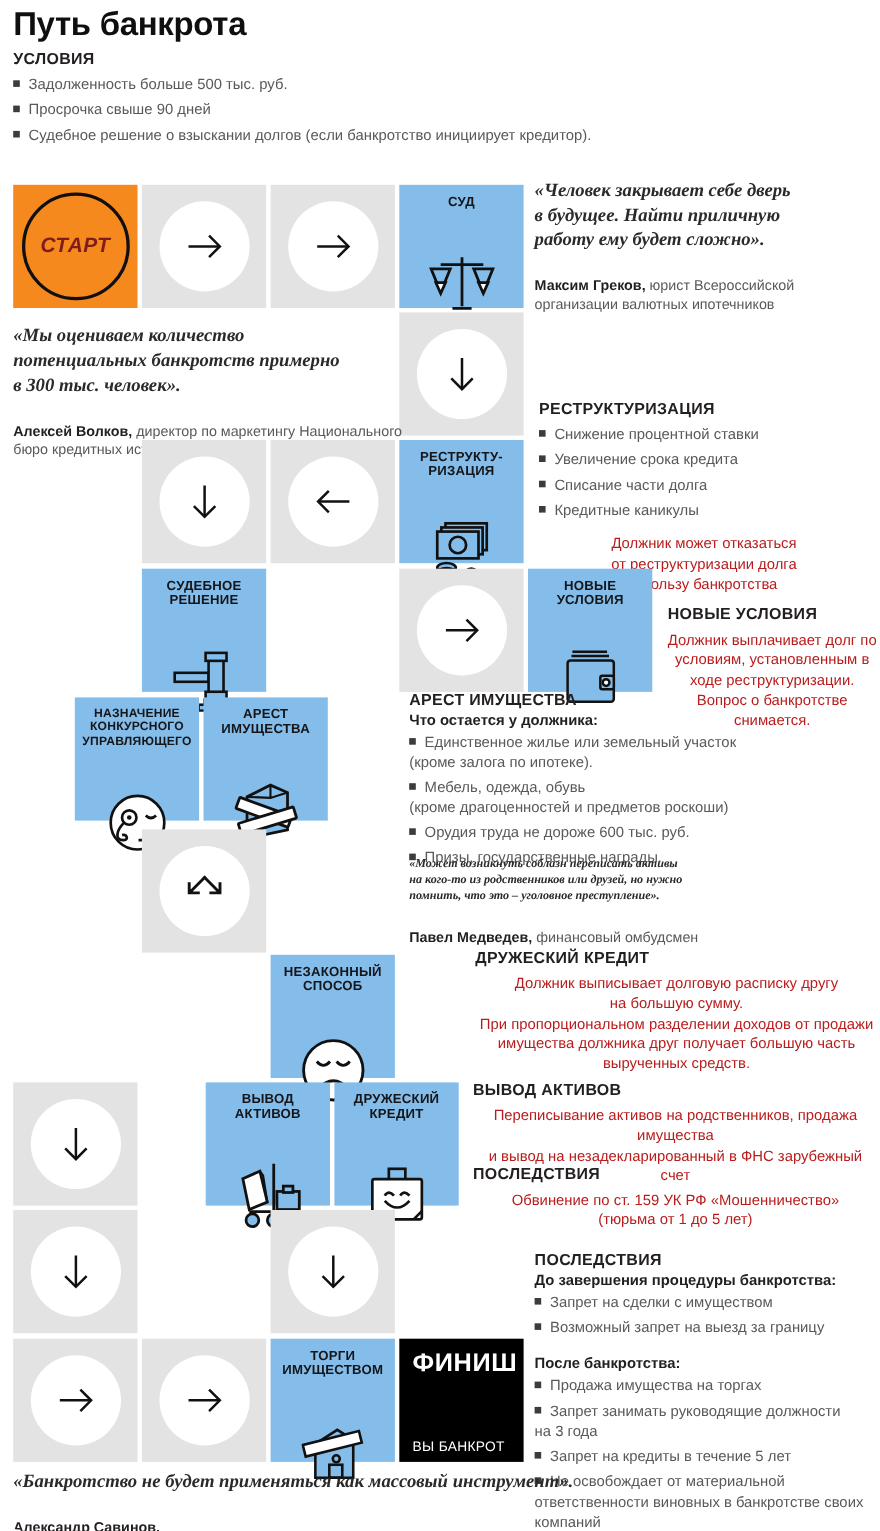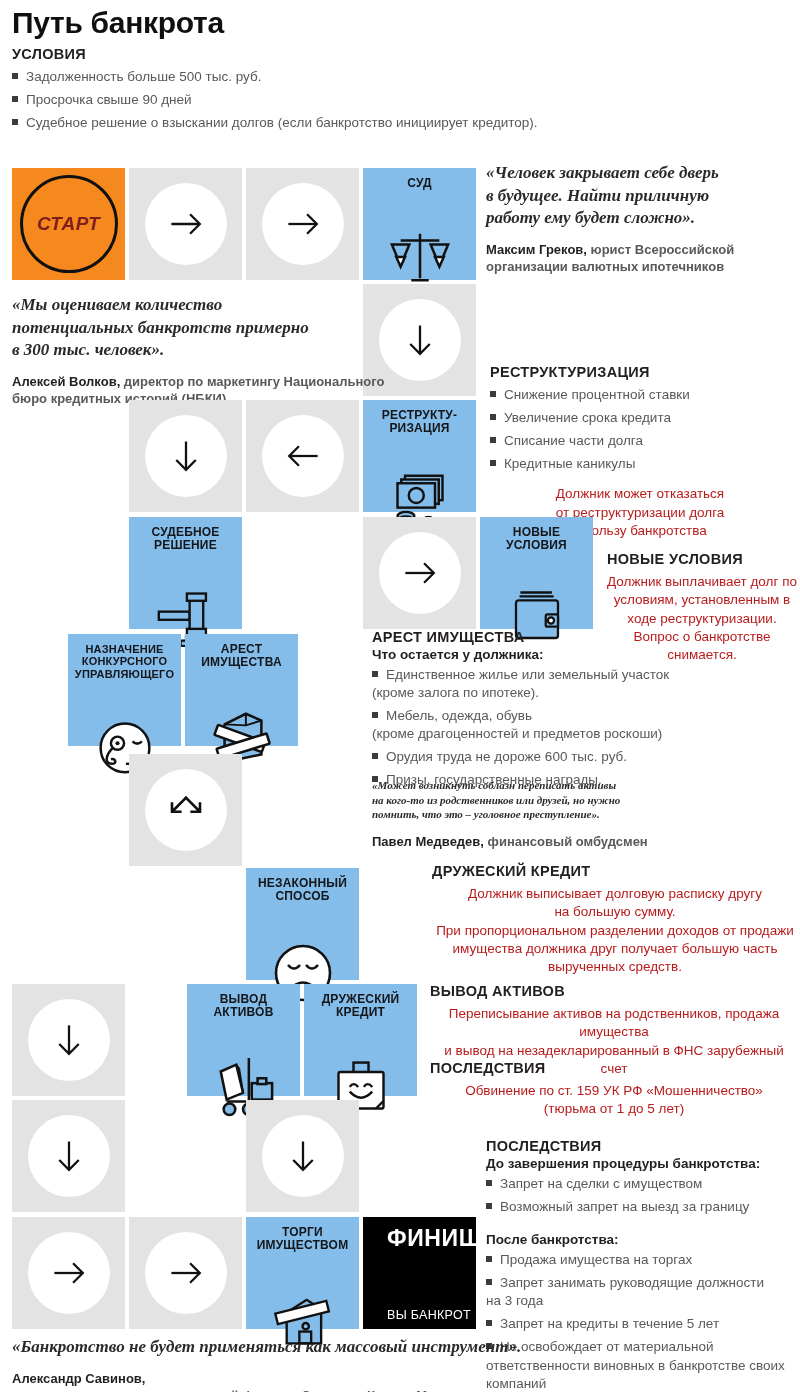--- a/index.html
+++ b/index.html
@@ -12,29 +12,29 @@
   .tsub{font-size:13.5px;font-weight:bold;color:#231f20;margin:0 0 4px;}
   .tbody{font-size:13.5px;color:#b91c1c;line-height:1.36;white-space:pre-line;text-align:center;}
   ul.blist{list-style:none;margin:0;padding:0;}
   .blist li{font-size:13.5px;color:#58595b;line-height:1.34;margin:0 0 5px;}
   .blt{display:inline-block;width:6px;height:6px;background:#3c3c3e;margin-right:8px;vertical-align:2px;}
   .bltxt{white-space:pre-line;}
 
   .quote{font-family:"Liberation Serif",serif;font-style:italic;font-weight:bold;color:#2a2a2a;white-space:pre-line;}
   .q-lg{font-size:17px;line-height:1.33;}
   .q-md{font-size:11px;line-height:1.34;}
-  .attr{font-family:"Liberation Sans",sans-serif;font-style:normal;font-weight:bold;font-size:13px;line-height:1.32;color:#58595b;margin-top:11px;white-space:normal;}
+  .attr{font-family:"Liberation Sans",sans-serif;font-style:normal;font-weight:normal;font-size:13px;line-height:1.32;color:#58595b;margin-top:21px;white-space:normal;}
   .attr b{color:#231f20;}
   .attr .nline{display:block;}
 
   .cell{position:absolute;width:113px;height:112px;box-sizing:border-box;display:flex;flex-direction:column;align-items:center;justify-content:center;gap:36px;}
   .cell.gray{background:#e3e3e3;}
   .cell.blue{background:#85bdea;justify-content:flex-start;padding-top:9px;}
   .cell.orange{background:#f6891e;}
-  .cell.black{background:#000;align-items:flex-start;justify-content:center;padding-left:24px;color:#fff;}
+  .cell.black{background:#000;align-items:flex-start;justify-content:center;padding-left:12px;color:#fff;}
   .clabel{flex:none;font-weight:bold;font-size:12px;line-height:1.12;text-align:center;letter-spacing:.2px;color:#14161a;padding:0 3px;}
   .clabel.sm{font-size:11px;}
   .cicon{flex:1;display:flex;align-items:center;justify-content:center;width:100%;}
   .arr{width:82px;height:82px;border-radius:50%;background:#fff;display:flex;align-items:center;justify-content:center;}
   .rot90{transform:rotate(90deg);}
   .rot180{transform:rotate(180deg);}
   .start-circle{width:92px;height:92px;border:3.5px solid #101010;border-radius:50%;display:flex;align-items:center;justify-content:center;font-weight:bold;font-size:19px;letter-spacing:.4px;color:#7f1d1d;font-style:italic;}
   .fin-title{font-size:23px;font-weight:bold;letter-spacing:.6px;}
   .fin-sub{font-size:12.5px;margin-top:20px;letter-spacing:.3px;}
   .defs{position:absolute;width:0;height:0;overflow:hidden;}

